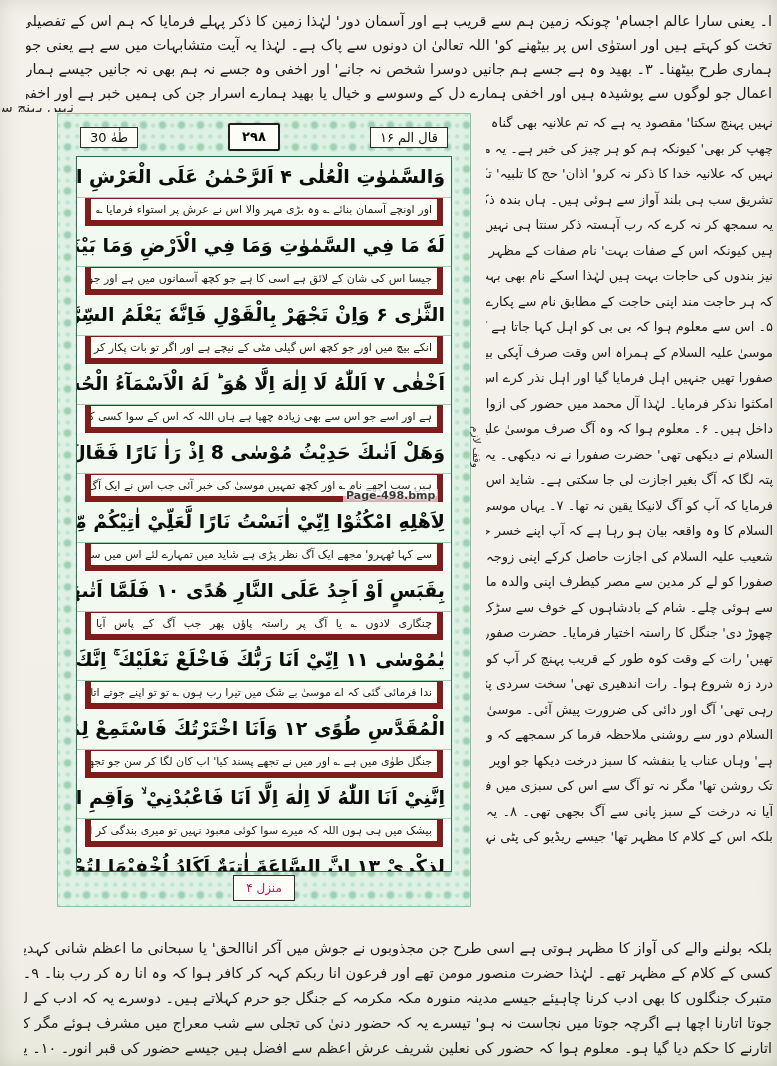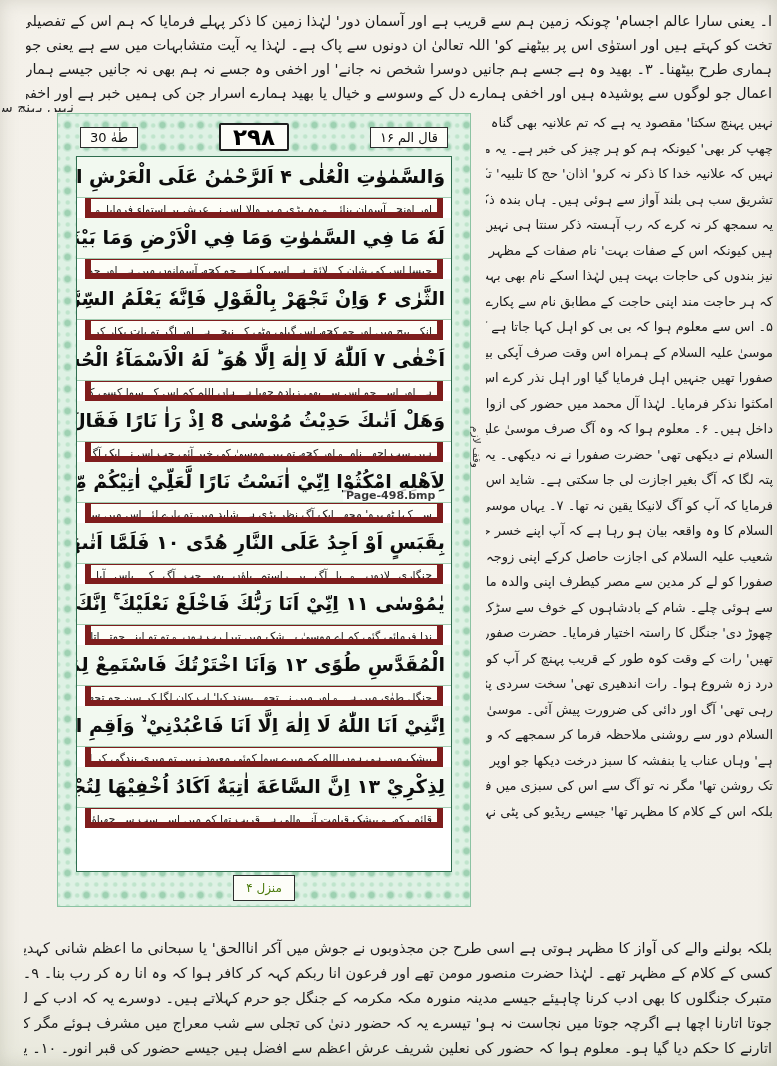--- a/index.html
+++ b/index.html
@@ -41,45 +41,45 @@
   .frame-header{
     height:30px;margin:2px 4px 4px 4px;display:flex;align-items:center;
     justify-content:space-between;direction:rtl;
   }
   .hdr-box{
     background:#fdfdf8;border:1px solid #2e2e2e;font-size:13px;line-height:19px;
     padding:0 9px;direction:rtl;white-space:nowrap;color:#111;
   }
   .page-num{
     background:#fdfdf8;border:2px solid #1f1f1f;border-radius:2px;
-    font-size:23px;font-weight:bold;line-height:24px;padding:0 12px;
+    font-size:13px;font-weight:bold;line-height:24px;padding:0 12px;
     direction:rtl;color:#000;
   }
   .quran-content{
     height:716px;box-sizing:border-box;border:1px solid #2f6d4f;
     background:#ffffff;overflow:hidden;
   }
   .arabic-line{
     box-sizing:border-box;height:41px;line-height:39px;padding:0 6px;
     font-size:19px;font-weight:700;color:#0d0d0d;
     background:#f2f9f0;border-bottom:1px solid #a3ccb1;
     direction:rtl;white-space:nowrap;overflow:hidden;
     text-align:justify;text-align-last:justify;
   }
   .trans-line{
-    box-sizing:border-box;height:20px;line-height:21px;margin:0 8px;
+    box-sizing:border-box;height:28px;line-height:21px;margin:0 8px;
     border:6px solid #7f1d1d;border-top-width:1px;
     font-size:11px;color:#222;background:#fdfdf7;padding:0 5px;
     direction:rtl;white-space:nowrap;overflow:hidden;
     text-align:justify;text-align-last:justify;
   }
   .frame-footer{height:24px;margin-top:4px;display:flex;justify-content:center;align-items:center;}
   .manzil-box{
     background:#fdfdf8;border:1px solid #2e2e2e;font-size:12px;line-height:20px;
-    padding:2px 12px;direction:rtl;color:#4d7c0f;
+    padding:2px 12px;direction:rtl;color:#be185d;
   }
 
   .side-note{
     position:absolute;left:441px;top:440px;width:70px;height:14px;
     transform:rotate(90deg);
     font-size:10.5px;color:#333;direction:rtl;white-space:nowrap;text-align:center;
   }
 
   .right-col{position:absolute;left:486px;top:110px;width:287px;}
   .right-col .urdu-line{font-size:13px;line-height:25.5px;height:25.5px;}
@@ -168,20 +168,21 @@
       <div class="urdu-line">شعیب علیہ السلام کی اجازت حاصل کرکے اپنی زوجہ بی بی</div>
       <div class="urdu-line">صفورا کو لے کر مدین سے مصر کیطرف اپنی والدہ ماجدہ</div>
       <div class="urdu-line">سے ہوئی چلے۔ شام کے بادشاہوں کے خوف سے سڑک</div>
       <div class="urdu-line">چھوڑ دی' جنگل کا راستہ اختیار فرمایا۔ حضرت صفورہ حاملہ</div>
       <div class="urdu-line">تھیں' رات کے وقت کوہ طور کے قریب پہنچ کر آپ کو</div>
       <div class="urdu-line">درد زہ شروع ہوا۔ رات اندھیری تھی' سخت سردی پڑ</div>
       <div class="urdu-line">رہی تھی' آگ اور دائی کی ضرورت پیش آئی۔ موسیٰ علیہ</div>
       <div class="urdu-line">السلام دور سے روشنی ملاحظہ فرما کر سمجھے کہ وہاں آگ</div>
       <div class="urdu-line">ہے' وہاں عناب یا بنفشہ کا سبز درخت دیکھا جو اوپر سے نیچے</div>
       <div class="urdu-line">تک روشن تھا' مگر نہ تو آگ سے اس کی سبزی میں فرق</div>
+      <div class="urdu-line">آیا نہ درخت کے سبز پانی سے آگ بجھی تھی۔ ۸۔ یہ</div>
       <div class="urdu-line">بلکہ اس کے کلام کا مظہر تھا' جیسے ریڈیو کی پٹی نہیں بولتی</div>
     </div>
 
   <div class="bottom-text">
       <div class="urdu-line">بلکہ بولنے والے کی آواز کا مظہر ہوتی ہے اسی طرح جن مجذوبوں نے جوش میں آکر اناالحق' یا سبحانی ما اعظم شانی کہدیا وہ خود نہ بول رہے تھے بلکہ اس درخت کی طرح</div>
       <div class="urdu-line">کسی کے کلام کے مظہر تھے۔ لہٰذا حضرت منصور مومن تھے اور فرعون انا ربکم کہہ کر کافر ہوا کہ وہ انا رہ کر رب بنا۔ ۹۔ اس سے تین مسئلے معلوم ہوئے' ایک یہ کہ</div>
       <div class="urdu-line">متبرک جنگلوں کا بھی ادب کرنا چاہیئے جیسے مدینہ منورہ مکہ مکرمہ کے جنگل جو حرم کہلاتے ہیں۔ دوسرے یہ کہ ادب کے لئے جوتا اتارنا سنت نبوی ہے۔ لہٰذا مسجدوں میں</div>
       <div class="urdu-line">جوتا اتارنا اچھا ہے اگرچہ جوتا میں نجاست نہ ہو' تیسرے یہ کہ حضور دنیٰ کی تجلی سے شب معراج میں مشرف ہوئے مگر کہیں ثبوت نہیں کہ حضور کو نعلین شریف</div>
       <div class="urdu-line">اتارنے کا حکم دیا گیا ہو۔ معلوم ہوا کہ حضور کی نعلین شریف عرش اعظم سے افضل ہیں جیسے حضور کی قبر انور۔ ۱۰۔ یہ کلام موسیٰ علیہ السلام نے بغیر فرشتہ کے واسطہ</div>
     </div>

